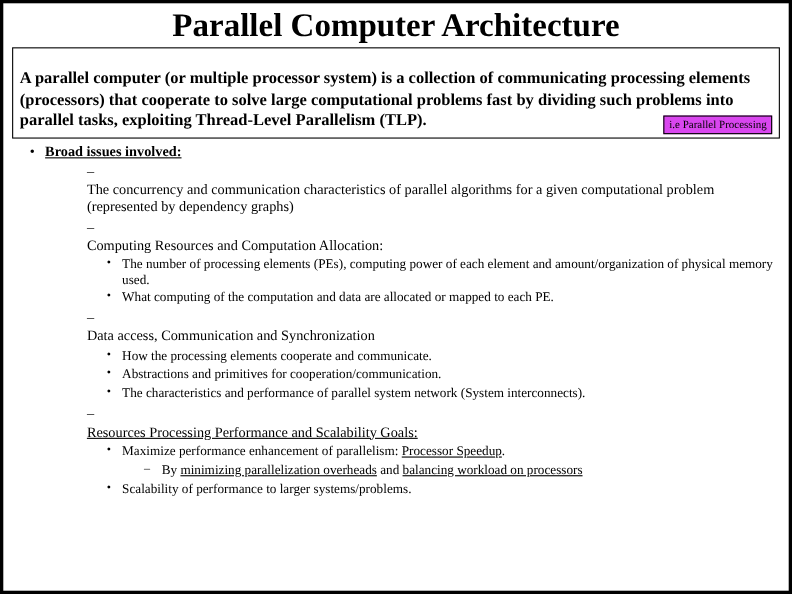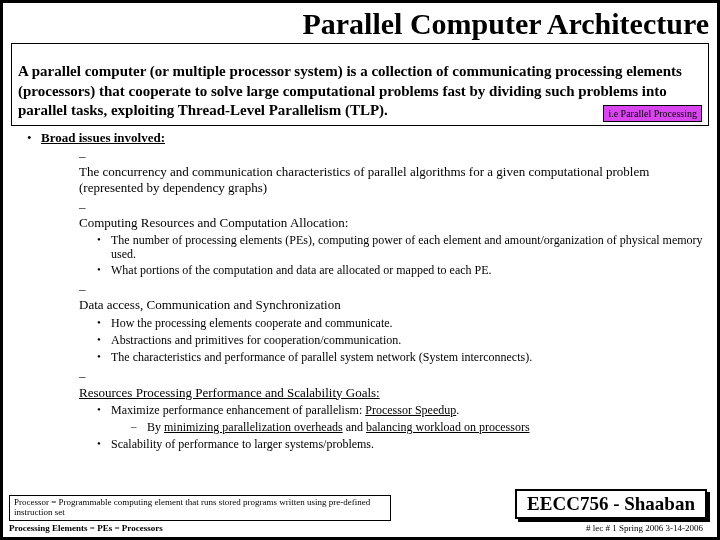--- a/index.html
+++ b/index.html
@@ -1,18 +1,18 @@
 <!DOCTYPE html>
 <html><head>
 <meta charset="utf-8">
 <style>
 *{margin:0;padding:0;box-sizing:border-box}
 body{font-family:"Times New Roman",serif;background:#fff}
 .slide{width:720px;height:540px;border:3px solid #000;position:relative;padding:4px 8px 0 8px;background:#fff}
-.title{font-size:30px;font-weight:bold;text-align:right;margin:0 0 2px}
+.title{font-size:30px;font-weight:bold;text-align:center;margin:0 0 2px}
 .defbox{border:1px solid #000;padding:18px 6px 4px 6px;font-size:15px;font-weight:bold;line-height:1.3;position:relative}
 .defbox .annot{position:absolute;right:6px;bottom:3px;border:1px solid #000;font-size:10px;font-weight:normal;padding:1px 4px;background:#d946ef}
 .content{font-size:13px;line-height:1.25;margin-top:4px}
 .lv1{margin:2px 0 2px 16px}
 .lv1 .b{display:inline-block;width:14px;vertical-align:top}
 .lv1 .t{display:inline-block;width:660px;vertical-align:top;font-weight:bold}
 .lv2{margin:2px 0 2px 68px}
 .lv2 .b{display:inline-block;width:16px;vertical-align:top}
 .lv2 .t{display:inline-block;width:630px;vertical-align:top}
 .lv3{margin:1px 0 1px 86px}
@@ -39,34 +39,28 @@
 <span class="annot">i.e Parallel Processing</span>
 </div>
 
 <div class="content">
 
 <div class="lv1"><span class="b">•</span><span class="t u">Broad issues involved:</span></div>
 
 <div class="lv2"><span class="b">–</span><span class="t">The concurrency and communication characteristics of parallel algorithms for a given computational problem (represented by dependency graphs)</span></div>
 <div class="lv2"><span class="b">–</span><span class="t">Computing Resources and Computation Allocation:</span></div>
 <div class="lv3"><span class="b">•</span><span class="t">The number of processing elements (PEs), computing power of each element and amount/organization of physical memory used.</span></div>
-<div class="lv3"><span class="b">•</span><span class="t">What portions of the computation and  data are allocated or mapped to each PE.</span></div>
+<div class="lv3"><span class="b">•</span><span class="t">What computing of the computation and  data are allocated or mapped to each PE.</span></div>
 
 <div class="lv2"><span class="b">–</span><span class="t">Data access, Communication and Synchronization</span></div>
 <div class="lv3"><span class="b">•</span><span class="t">How the processing elements cooperate and communicate.</span></div>
 <div class="lv3"><span class="b">•</span><span class="t">Abstractions and primitives for cooperation/communication.</span></div>
 <div class="lv3"><span class="b">•</span><span class="t">The characteristics and performance of parallel system network (System interconnects).</span></div>
 
 <div class="lv2"><span class="b">–</span><span class="t"><span class="u">Resources Processing Performance and Scalability Goals:</span></span></div>
 <div class="lv3"><span class="b">•</span><span class="t"><span>Maximize performance enhancement of parallelism:  </span><span class="u">Processor Speedup</span>.</span></div>
 <div class="lv4"><span class="b">–</span><span class="t"><span>By </span><span class="u">minimizing parallelization overheads</span><span> and </span><span class="u">balancing workload on processors</span></span></div>
 <div class="lv3"><span class="b">•</span><span class="t">Scalability of performance to larger systems/problems.</span></div>
 
 </div>
 
-<div class="footer">
-<div class="fnote">Processor =  Programmable computing element that runs stored programs written using pre-defined instruction set</div>
-<div class="fnote2">Processing Elements = PEs = Processors</div>
-<div class="coursebox">EECC756 - Shaaban</div>
-<div class="meta">#  lec # 1     Spring 2006   3-14-2006</div>
-</div>
 
 </div>
 
 </body></html>

